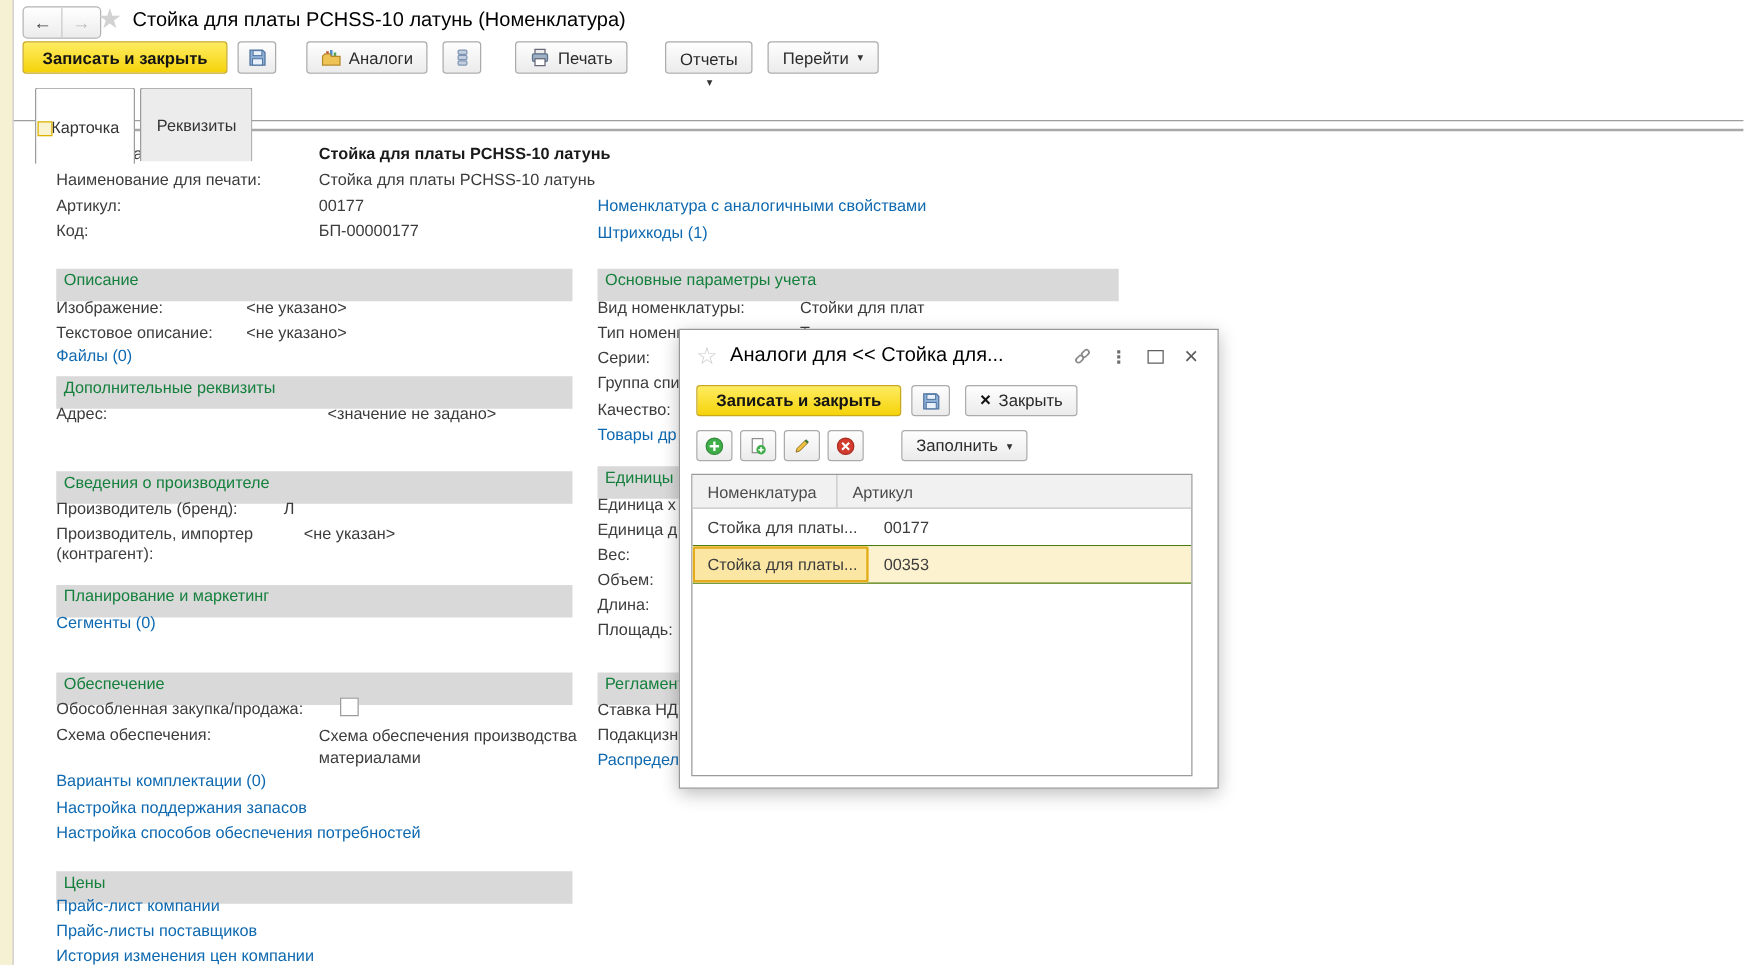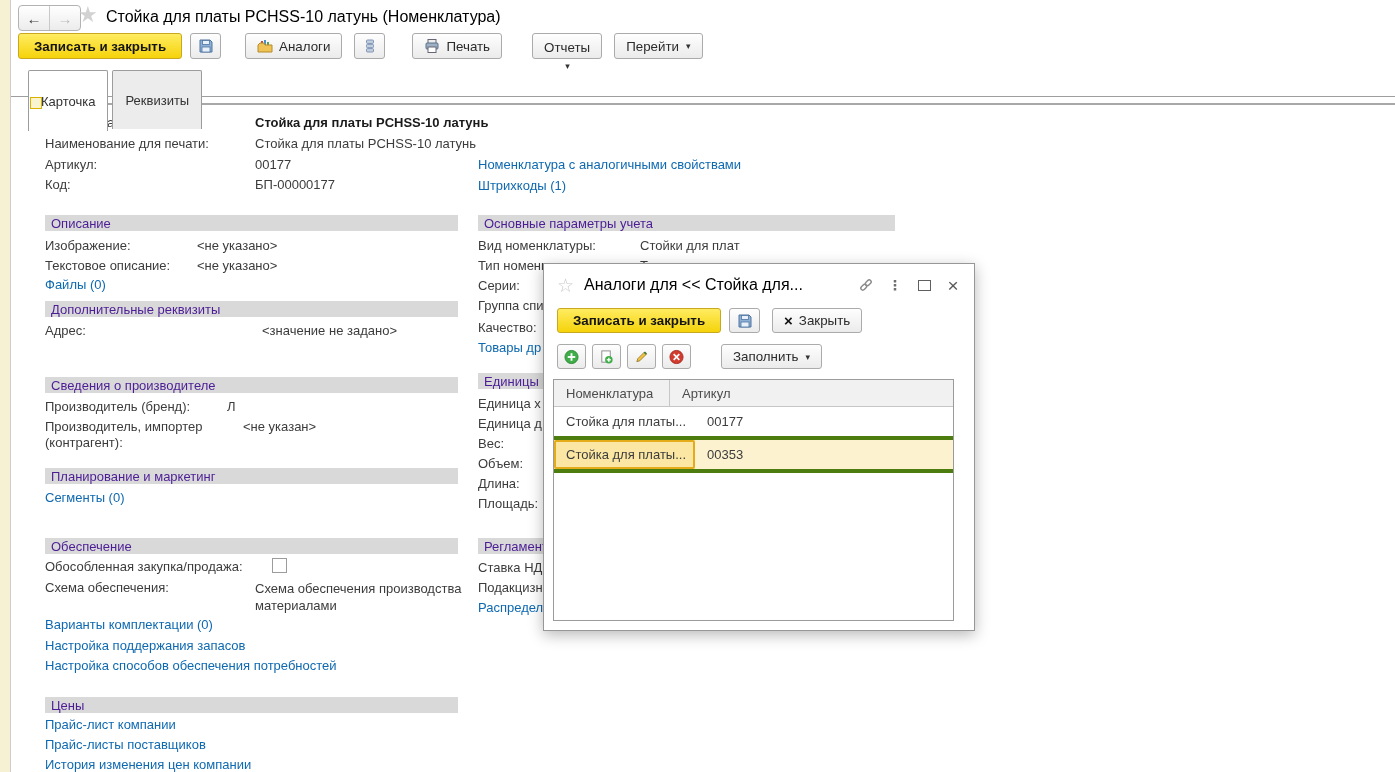--- a/index.html
+++ b/index.html
@@ -31,21 +31,21 @@
   .tab.active{background:#fff;position:relative;height:28px;}
   .tab-line{position:absolute;left:11px;right:0;top:96px;height:1px;background:#9e9e9e;z-index:1;}
   .form-line{position:absolute;left:30px;right:0;top:103px;height:2px;background:#a8a8a8;}
   .anchor-sq{position:absolute;left:30px;top:97px;width:10px;height:10px;background:#f9f3cf;border:1px solid #dcb200;z-index:3;}
 
   
   .lbl{white-space:nowrap;}
   .val{white-space:nowrap;}
   .bold{font-weight:bold;color:#1a1a1a;}
   .link{color:#0e69b0;text-decoration:none;white-space:nowrap;cursor:pointer;}
-  .sec{background:#d9d9d9;height:16px;line-height:18px;padding-left:6px;box-sizing:border-box;color:#4c1d95;}
+  .sec{background:#d9d9d9;height:26px;line-height:18px;padding-left:6px;box-sizing:border-box;color:#15803d;}
   .secL{width:413px;} .secR{width:417px;}
   .wrapval{white-space:normal;width:235px;line-height:17px;}
   .checkbox{width:15px;height:15px;background:#fff;border:1px solid #9c9c9c;box-sizing:border-box;}
 
   
   .dialog{position:absolute;left:543px;top:263px;width:432px;height:368px;background:#fff;border:1px solid #979797;box-shadow:0 4px 14px rgba(0,0,0,0.28);z-index:10;box-sizing:border-box;}
   .dlg-title{position:absolute;left:13px;top:7px;right:10px;height:28px;display:flex;align-items:center;}
   .dlg-star{font-size:19px;color:#c9c9c9;margin-right:10px;}
   .dlg-title-text{font-size:16px;color:#000;white-space:nowrap;overflow:hidden;flex:1;}
   .dlg-ico{display:flex;align-items:center;justify-content:center;width:22px;height:22px;color:#6e6e6e;margin-left:7px;}
@@ -56,21 +56,21 @@
   .dlg-btnrow .btn{height:25px;}
   .dlg-tools{position:absolute;left:13px;top:80px;display:flex;align-items:center;}
   .tool-btn{width:29px;height:25px;display:inline-flex;align-items:center;justify-content:center;border:1px solid #ababab;border-radius:3px;background:linear-gradient(#fefefe,#ebebeb);margin-right:6px;}
   .xblack{font-weight:bold;color:#111;font-size:15px;}
 
   .dlg-table{position:absolute;left:9px;top:115px;width:401px;height:242px;border:1px solid #9b9b9b;box-sizing:border-box;background:#fff;overflow:hidden;}
   .thead{display:flex;height:26px;background:#f1f1f1;border-bottom:1px solid #c6c6c6;color:#4c4c4c;}
   .th{display:flex;align-items:center;padding-left:12px;box-sizing:border-box;}
   .th1{width:116px;border-right:1px solid #c6c6c6;}
   .th2{flex:1;}
-  .trow{display:flex;height:29px;border-bottom:4px solid #4d7c0f;align-items:stretch;}
+  .trow{display:flex;height:29px;border-bottom:1px solid #4d7c0f;align-items:stretch;}
   .td{display:flex;align-items:center;padding-left:12px;box-sizing:border-box;white-space:nowrap;overflow:hidden;}
   .td1{width:141px;} .td2{flex:1;}
   .trow.selected{background:#fcf2cf;}
   .trow.selected .td1{background:#fbe7a3;box-shadow:inset 0 0 0 2px #e4ac1b;border-radius:2px;}
 </style>
 </head>
 <body>
 
 <div class="app">
   <div class="left-strip"></div>

